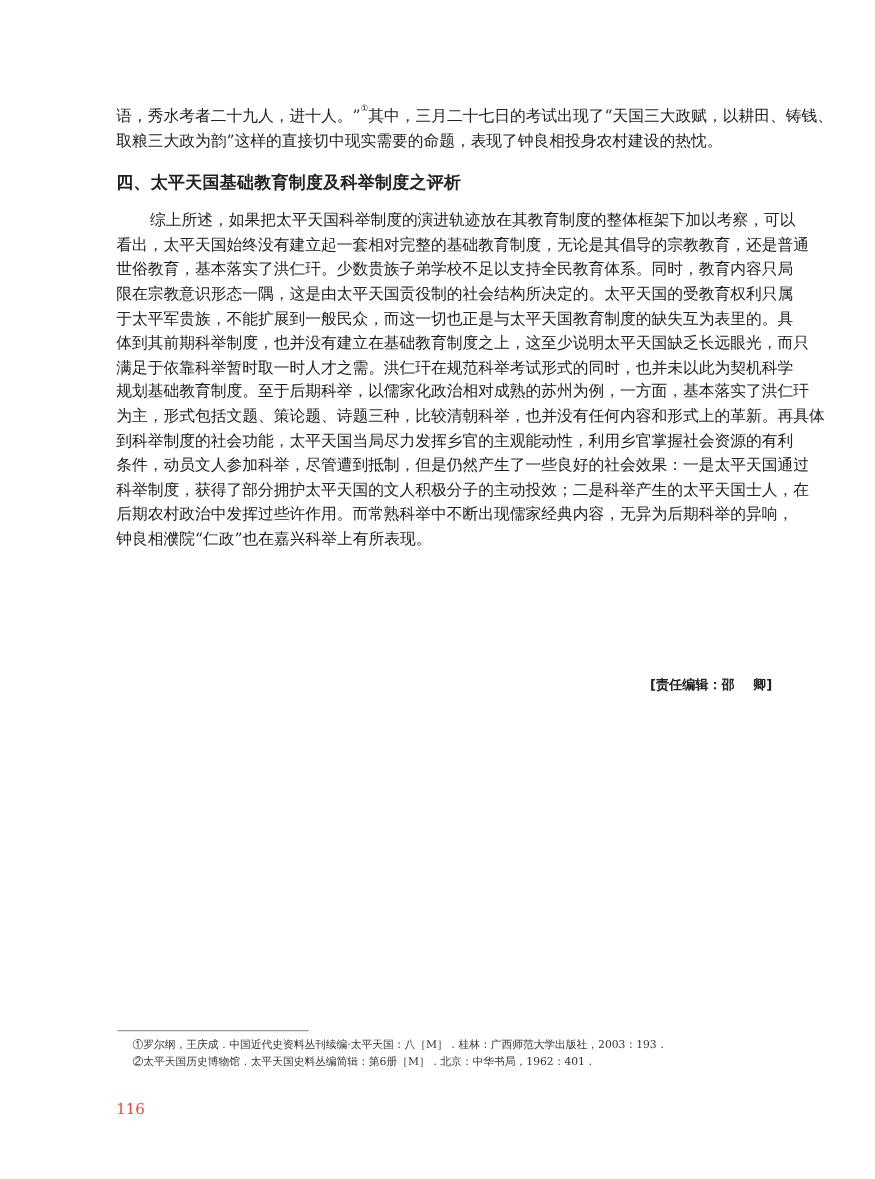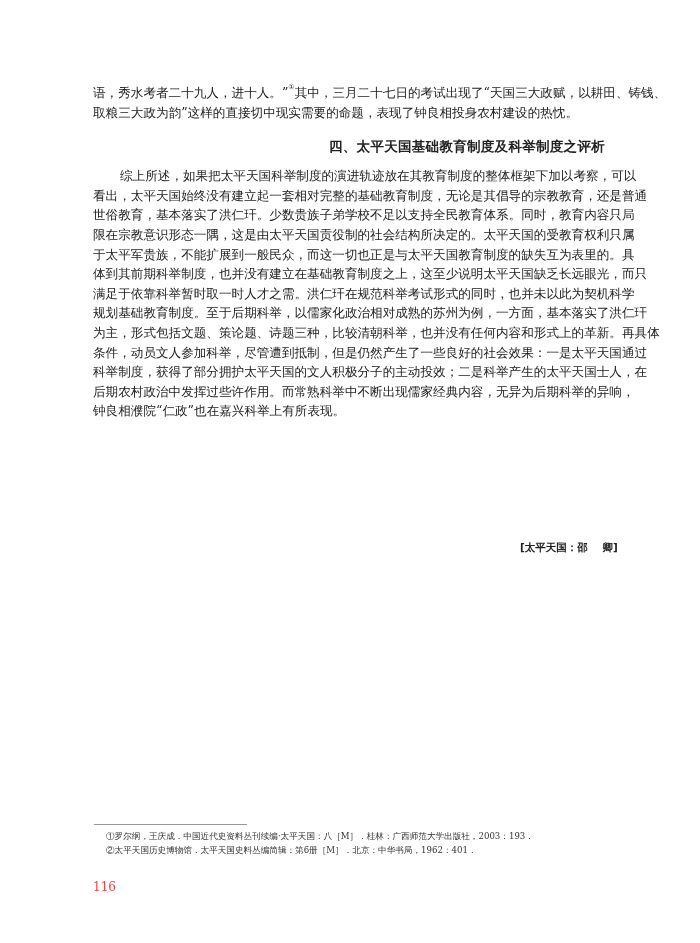--- a/index.html
+++ b/index.html
@@ -33,21 +33,21 @@
     }
     .line.last {
       text-align-last: left;
     }
     .indent {
       padding-left: 27px;
     }
     .heading {
       margin-top: 14px;
       margin-bottom: 10px;
-      text-align: right;
+      text-align: left;
       font-family: "DejaVu Sans", "Liberation Sans", sans-serif;
       font-weight: bold;
       font-size: 13.5px;
       height: 20px;
       line-height: 20px;
       letter-spacing: 0.3px;
     }
     sup {
       font-size: 7px;
       vertical-align: top;
@@ -104,28 +104,29 @@
   <div>
     <span class="line indent">综上所述，如果把太平天国科举制度的演进轨迹放在其教育制度的整体框架下加以考察，可以</span>
     <span class="line">看出，太平天国始终没有建立起一套相对完整的基础教育制度，无论是其倡导的宗教教育，还是普通</span>
     <span class="line">世俗教育，基本落实了洪仁玕。少数贵族子弟学校不足以支持全民教育体系。同时，教育内容只局</span>
     <span class="line">限在宗教意识形态一隅，这是由太平天国贡役制的社会结构所决定的。太平天国的受教育权利只属</span>
     <span class="line">于太平军贵族，不能扩展到一般民众，而这一切也正是与太平天国教育制度的缺失互为表里的。具</span>
     <span class="line">体到其前期科举制度，也并没有建立在基础教育制度之上，这至少说明太平天国缺乏长远眼光，而只</span>
     <span class="line">满足于依靠科举暂时取一时人才之需。洪仁玕在规范科举考试形式的同时，也并未以此为契机科学</span>
     <span class="line">规划基础教育制度。至于后期科举，以儒家化政治相对成熟的苏州为例，一方面，基本落实了洪仁玕</span>
     <span class="line">为主，形式包括文题、策论题、诗题三种，比较清朝科举，也并没有任何内容和形式上的革新。再具体</span>
+    <span class="line">到科举制度的社会功能，太平天国当局尽力发挥乡官的主观能动性，利用乡官掌握社会资源的有利</span>
     <span class="line">条件，动员文人参加科举，尽管遭到抵制，但是仍然产生了一些良好的社会效果：一是太平天国通过</span>
     <span class="line">科举制度，获得了部分拥护太平天国的文人积极分子的主动投效；二是科举产生的太平天国士人，在</span>
     <span class="line">后期农村政治中发挥过些许作用。而常熟科举中不断出现儒家经典内容，无异为后期科举的异响，</span>
     <span class="line last">钟良相濮院“仁政”也在嘉兴科举上有所表现。</span>
   </div>
 </div>
 
-<div class="editor">[太平天国：邵    卿]</div>
+<div class="editor">[责任编辑：邵    卿]</div>
 
 <div class="fn-rule"></div>
 
 <div class="footnotes">
   <div>①罗尔纲，王庆成．中国近代史资料丛刊续编·太平天国：八［M］．桂林：广西师范大学出版社，2003：193．</div>
   <div>②太平天国历史博物馆．太平天国史料丛编简辑：第6册［M］．北京：中华书局，1962：401．</div>
 </div>
 
 <div class="page-number">116</div>
 

